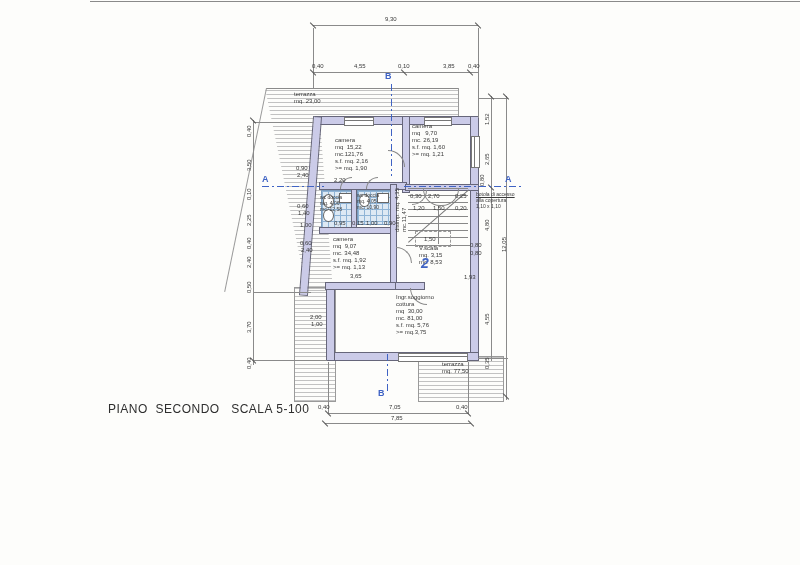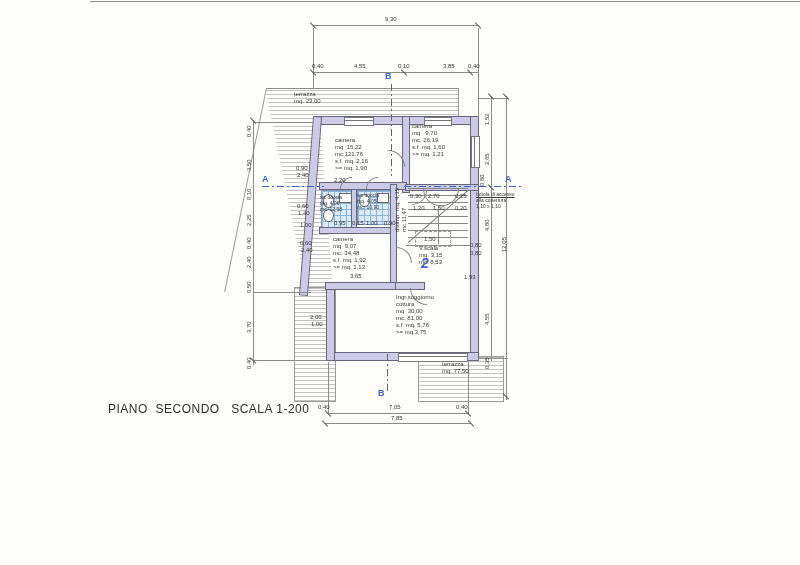--- a/index.html
+++ b/index.html
@@ -214,15 +214,15 @@
       <div class="dim" style="left: 428px; top: 193px;">2,70</div>
       <div class="dim" style="left: 455px; top: 193px;">0,25</div>
       <div class="dim" style="left: 413px; top: 205px;">1,20</div>
       <div class="dim" style="left: 433px; top: 205px;">1,50</div>
       <div class="dim" style="left: 455px; top: 205px;">0,20</div>
       <div class="dim" style="left: 424px; top: 236px;">1,50</div>
     </div>
 
   <div class="bignum" style="left:421px;top:255px;">2</div>
 
-  <div class="title">PIANO  SECONDO   SCALA 1-200</div>
+  <div class="title">PIANO  SECONDO   SCALA 5-100</div>
 
 </div>
 
 </body></html>

